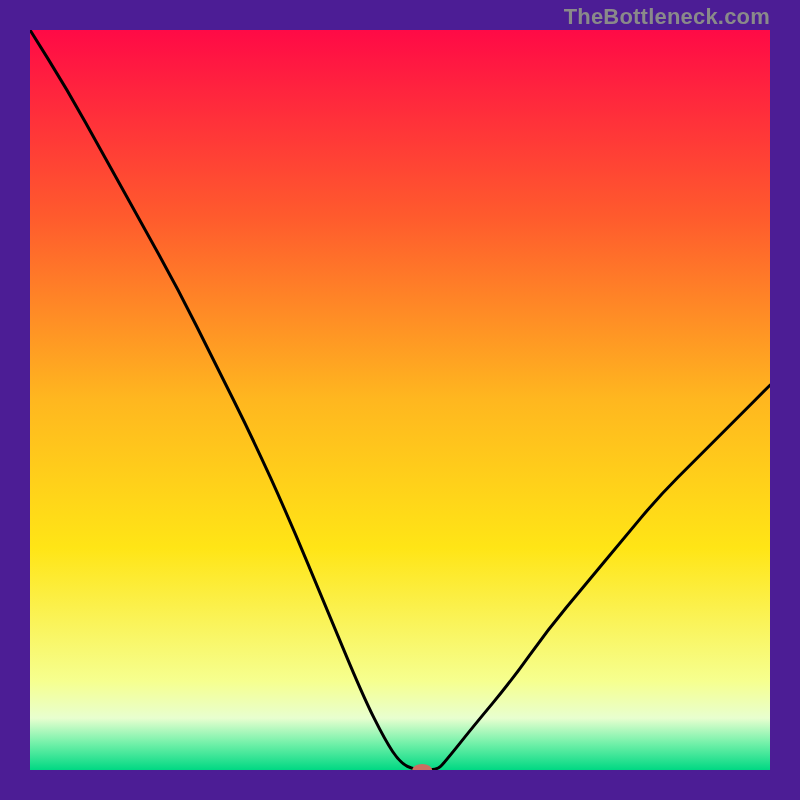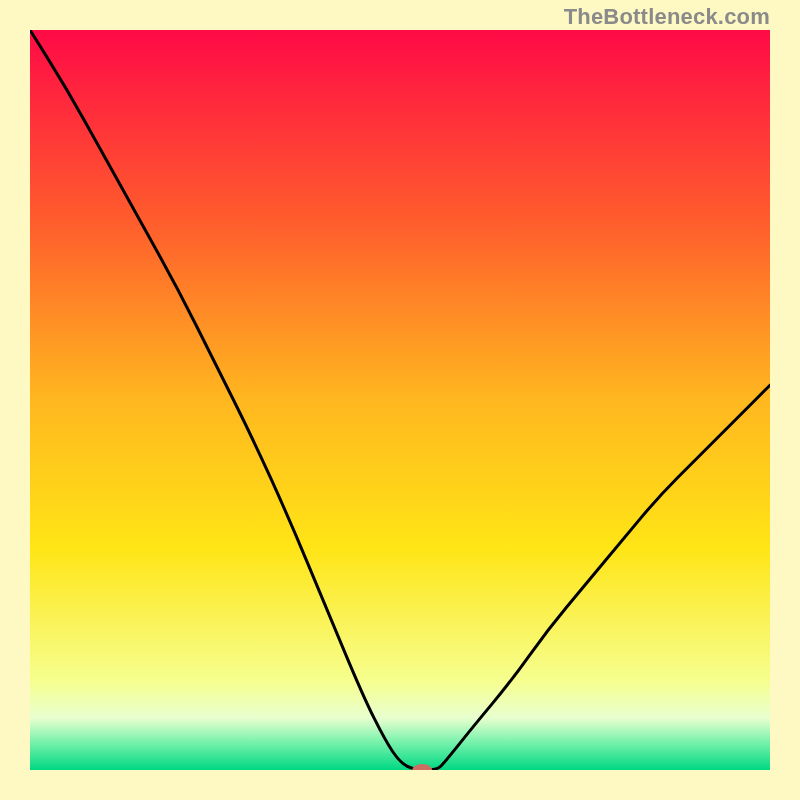--- a/index.html
+++ b/index.html
@@ -9,21 +9,21 @@
     height: 800px;
     background: #000;
     overflow: hidden;
   }
   .frame {
     position: absolute;
     left: 0;
     top: 0;
     width: 800px;
     height: 800px;
-    background: #fef9c3;
+    background: #4c1d95;
   }
   .plot {
     position: absolute;
     left: 30px;
     top: 30px;
     width: 740px;
     height: 740px;
     
   }
   .watermark {

